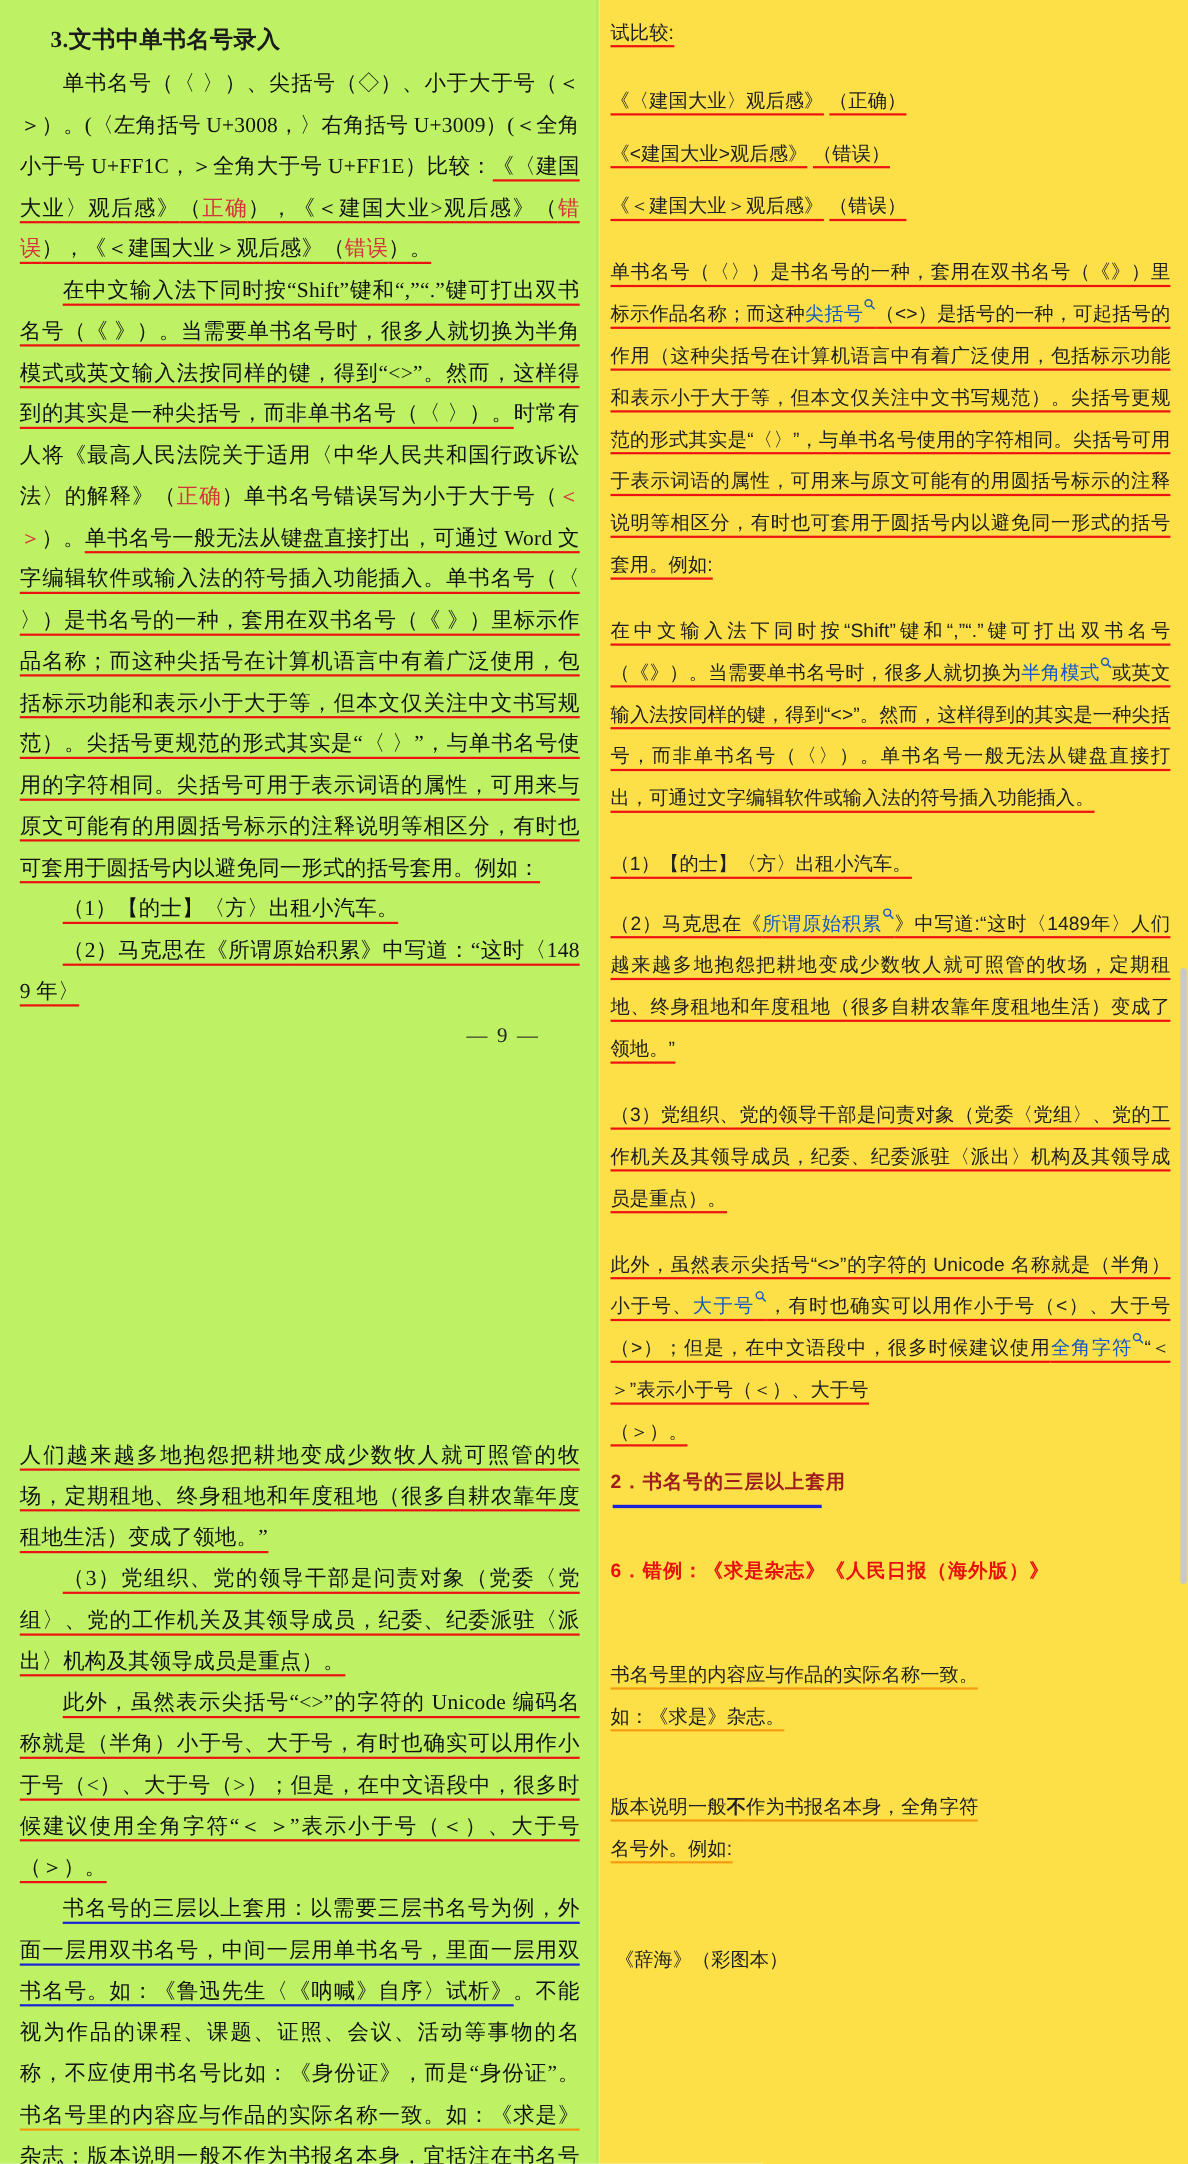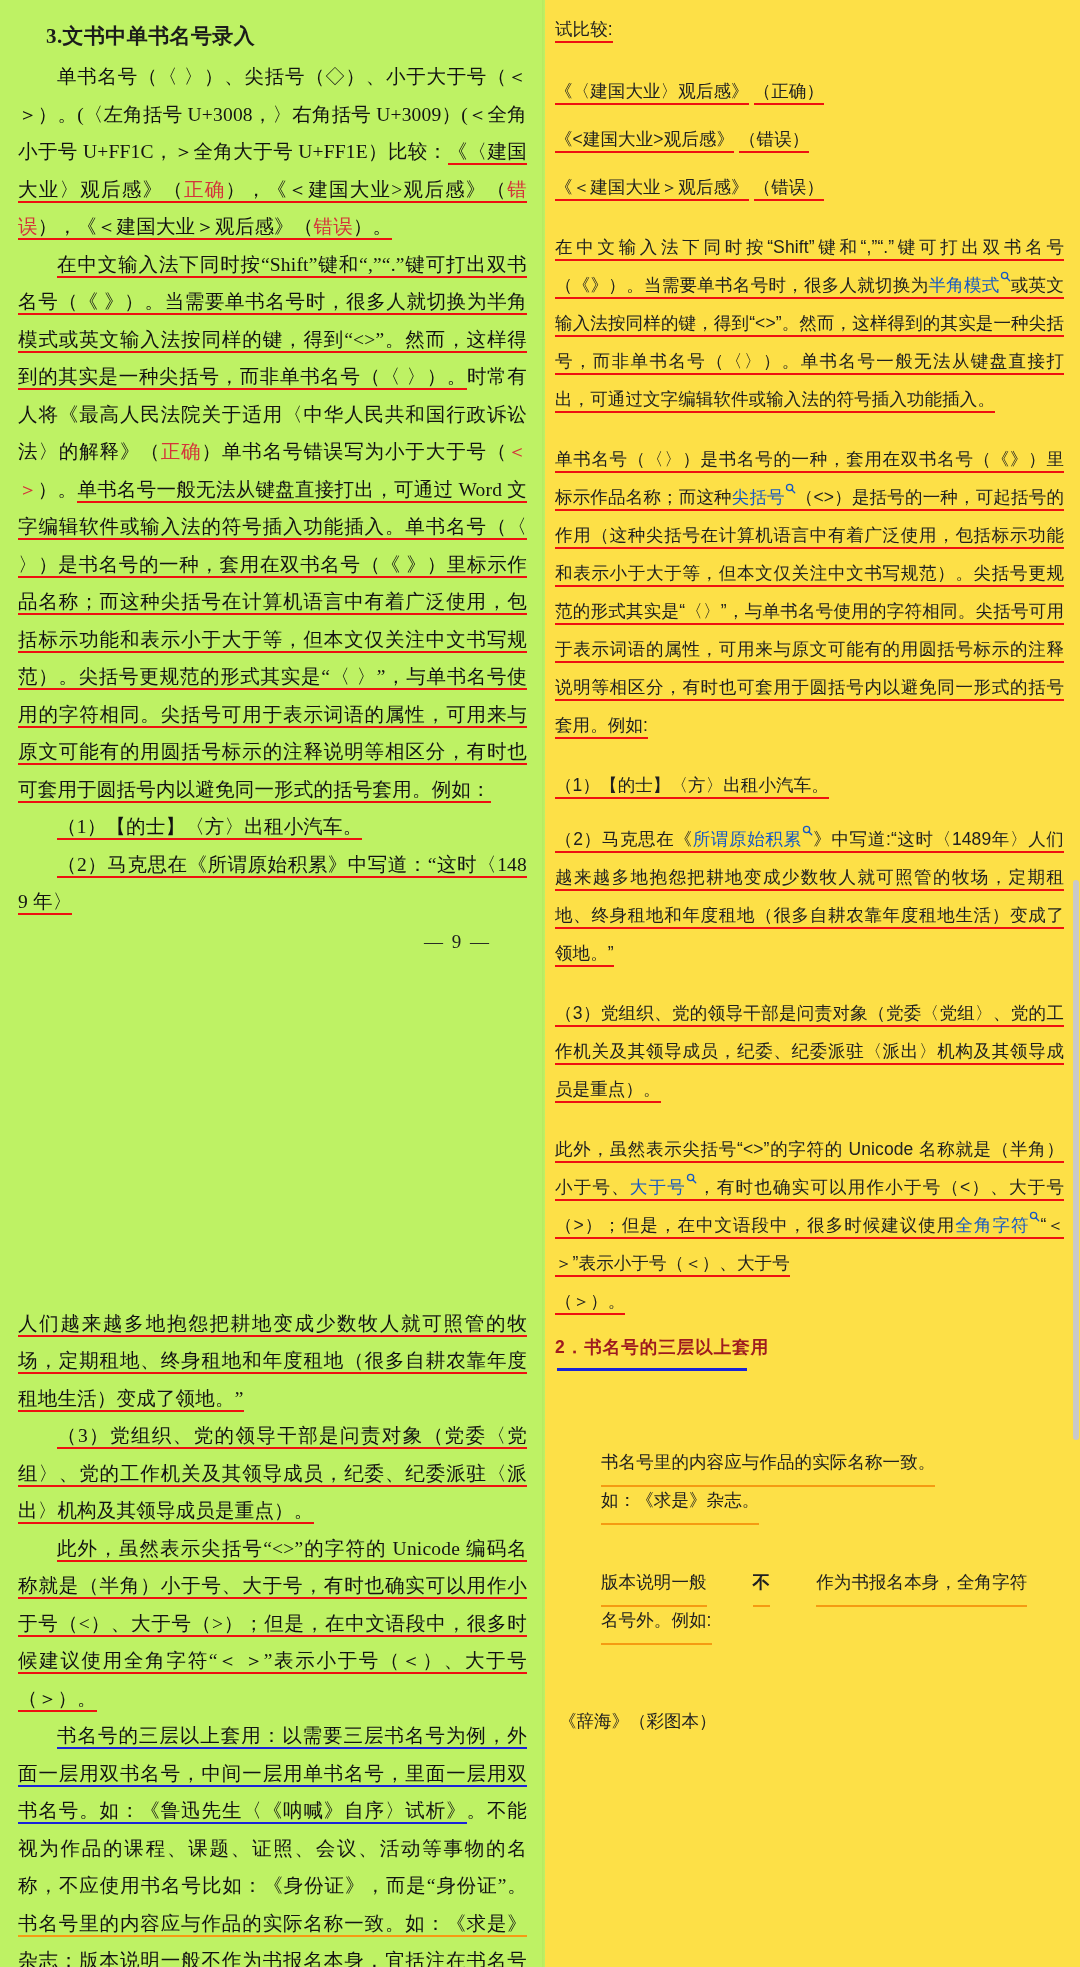--- a/index.html
+++ b/index.html
@@ -85,21 +85,21 @@
     color: #202020;
     margin: 0 0 22px 0;
     text-align: justify;
     word-break: break-all;
     letter-spacing: .1px;
   }
   .txt-p.tight { margin-bottom: 10px; }
   .txt-p.ex    { margin-bottom: 16px; }
   .txt-p .ul-r { border-bottom: 2.6px solid #ee1111; padding-bottom: 2px; }
   .txt-p .ul-b { border-bottom: 2.6px solid #1a24d8; padding-bottom: 2px; }
-  .txt-p .ul-o { border-bottom: 2.6px solid #f59b12; padding-bottom: 13px; margin-left: 46px; }
+  .txt-p .ul-o { border-bottom: 2.6px solid #f59b12; padding-bottom: 2px; }
   .lnk {
     color: #1558c6;
     border-bottom: 2.6px solid #ee1111;
     padding-bottom: 2px;
     text-decoration: none;
     cursor: pointer;
   }
   .srch {
     display: inline-block;
     width: 11px; height: 11px;
@@ -188,29 +188,29 @@
     <p class="txt-p tight"><span class="ul-r">试比较:</span></p>
 
     <div class="txt-gap-sm"></div>
 
     <p class="txt-p tight"><span class="ul-r">《〈建国大业〉观后感》</span>&nbsp;<span class="ul-r">（正确）</span></p>
 
     <p class="txt-p tight"><span class="ul-r">《&lt;建国大业&gt;观后感》</span>&nbsp;<span class="ul-r">（错误）</span></p>
 
     <p class="txt-p"><span class="ul-r">《＜建国大业＞观后感》</span>&nbsp;<span class="ul-r">（错误）</span></p>
 
+    <p class="txt-p"><span class="ul-r">单书名号（〈〉）是书名号的一种，套用在双书名号（《》）里标示作品名称；而这种</span><a class="lnk"><span>尖括号</span><span class="srch"><svg viewBox="0 0 12 12" width="11" height="11">
+              <circle cx="5" cy="5" r="3.4" fill="none" stroke="#1558c6" stroke-width="1.4"></circle>
+              <line x1="7.4" y1="7.4" x2="10.6" y2="10.6" stroke="#1558c6" stroke-width="1.5" stroke-linecap="round"></line>
+            </svg></span></a><span class="ul-r">（&lt;&gt;）是括号的一种，可起括号的作用</span><span class="ul-r">（这种尖括号在计算机语言中有着广泛使用，包括标示功能和表示小于大于等，但本文仅关注中文书写规范）。尖括号更规范的形式其实是“〈〉”，与单书名号使用的字符相同。尖括号可用于表示词语的属性，可用来与原文可能有的用圆括号标示的注释说明等相区分，有时也可套用于圆括号内以避免同一形式的括号套用。例如:</span></p>
+
     <p class="txt-p"><span class="ul-r">在中文输入法下同时按“Shift”键和“,”“.”键可打出双书名号（《》）。当需要单书名号时，很多人就切换为</span><a class="lnk"><span>半角模式</span><span class="srch"><svg viewBox="0 0 12 12" width="11" height="11">
               <circle cx="5" cy="5" r="3.4" fill="none" stroke="#1558c6" stroke-width="1.4"></circle>
               <line x1="7.4" y1="7.4" x2="10.6" y2="10.6" stroke="#1558c6" stroke-width="1.5" stroke-linecap="round"></line>
             </svg></span></a><span class="ul-r">或英文输入法按同样的键，得到“&lt;&gt;”。然而，这样得到的其实是一种尖括号，而非单书名号（〈〉）。单书名号一般无法从键盘直接打出，可通过文字编辑软件或输入法的符号插入功能插入。</span></p>
-
-    <p class="txt-p"><span class="ul-r">单书名号（〈〉）是书名号的一种，套用在双书名号（《》）里标示作品名称；而这种</span><a class="lnk"><span>尖括号</span><span class="srch"><svg viewBox="0 0 12 12" width="11" height="11">
-              <circle cx="5" cy="5" r="3.4" fill="none" stroke="#1558c6" stroke-width="1.4"></circle>
-              <line x1="7.4" y1="7.4" x2="10.6" y2="10.6" stroke="#1558c6" stroke-width="1.5" stroke-linecap="round"></line>
-            </svg></span></a><span class="ul-r">（&lt;&gt;）是括号的一种，可起括号的作用</span><span class="ul-r">（这种尖括号在计算机语言中有着广泛使用，包括标示功能和表示小于大于等，但本文仅关注中文书写规范）。尖括号更规范的形式其实是“〈〉”，与单书名号使用的字符相同。尖括号可用于表示词语的属性，可用来与原文可能有的用圆括号标示的注释说明等相区分，有时也可套用于圆括号内以避免同一形式的括号套用。例如:</span></p>
 
     <p class="txt-p ex"><span class="ul-r">（1）【的士】〈方〉出租小汽车。</span></p>
 
     <p class="txt-p"><span class="ul-r">（2）马克思在《</span><a class="lnk"><span>所谓原始积累</span><span class="srch"><svg viewBox="0 0 12 12" width="11" height="11">
               <circle cx="5" cy="5" r="3.4" fill="none" stroke="#1558c6" stroke-width="1.4"></circle>
               <line x1="7.4" y1="7.4" x2="10.6" y2="10.6" stroke="#1558c6" stroke-width="1.5" stroke-linecap="round"></line>
             </svg></span></a><span class="ul-r">》中写道:</span><span class="ul-r">“这时〈1489年〉人们越来越多地抱怨把耕地变成少数牧人就可照管的牧场，定期租地、终身租地和年度租地（很多自耕农靠年度租地生活）变成了领地。”</span></p>
 
     <p class="txt-p"><span class="ul-r">（3）党组织、党的领导干部是问责对象（党委〈党组〉、党的工作机关及其领导成员，纪委、纪委派驻〈派出〉机构及其领导成员是重点）。</span></p>
 
@@ -219,20 +219,21 @@
               <line x1="7.4" y1="7.4" x2="10.6" y2="10.6" stroke="#1558c6" stroke-width="1.5" stroke-linecap="round"></line>
             </svg></span></a><span class="ul-r">，有时也确实可以用作小于号（&lt;）、大于号（&gt;）；但是，在中文语段中，很多时候建议使用</span><a class="lnk"><span>全角字符</span><span class="srch"><svg viewBox="0 0 12 12" width="11" height="11">
               <circle cx="5" cy="5" r="3.4" fill="none" stroke="#1558c6" stroke-width="1.4"></circle>
               <line x1="7.4" y1="7.4" x2="10.6" y2="10.6" stroke="#1558c6" stroke-width="1.5" stroke-linecap="round"></line>
             </svg></span></a><span class="ul-r">“＜ ＞”表示小于号（＜）、大于号</span><br><span class="ul-r">（＞）。</span></p>
 
     <div class="hd-darkred">2．书名号的三层以上套用</div>
     <div class="blue-rule"></div>
 
 
+    <div class="hd-red">6．错例：《求是杂志》《人民日报（海外版）》</div>
 
     <div class="txt-gap-md"></div>
 
     <p class="txt-p tight"><span class="ul-o">书名号里的内容应与作品的实际名称一致。</span><br><span class="ul-o">如：《求是》杂志。</span></p>
 
     <div class="txt-gap-md"></div>
 
     <p class="txt-p tight"><span class="ul-o">版本说明一般</span><b class="strong ul-o">不</b><span class="ul-o">作为书报名本身，全角字符</span><br><span class="ul-o">名号外。例如:</span></p>
 
     <div class="txt-gap-lg"></div>

